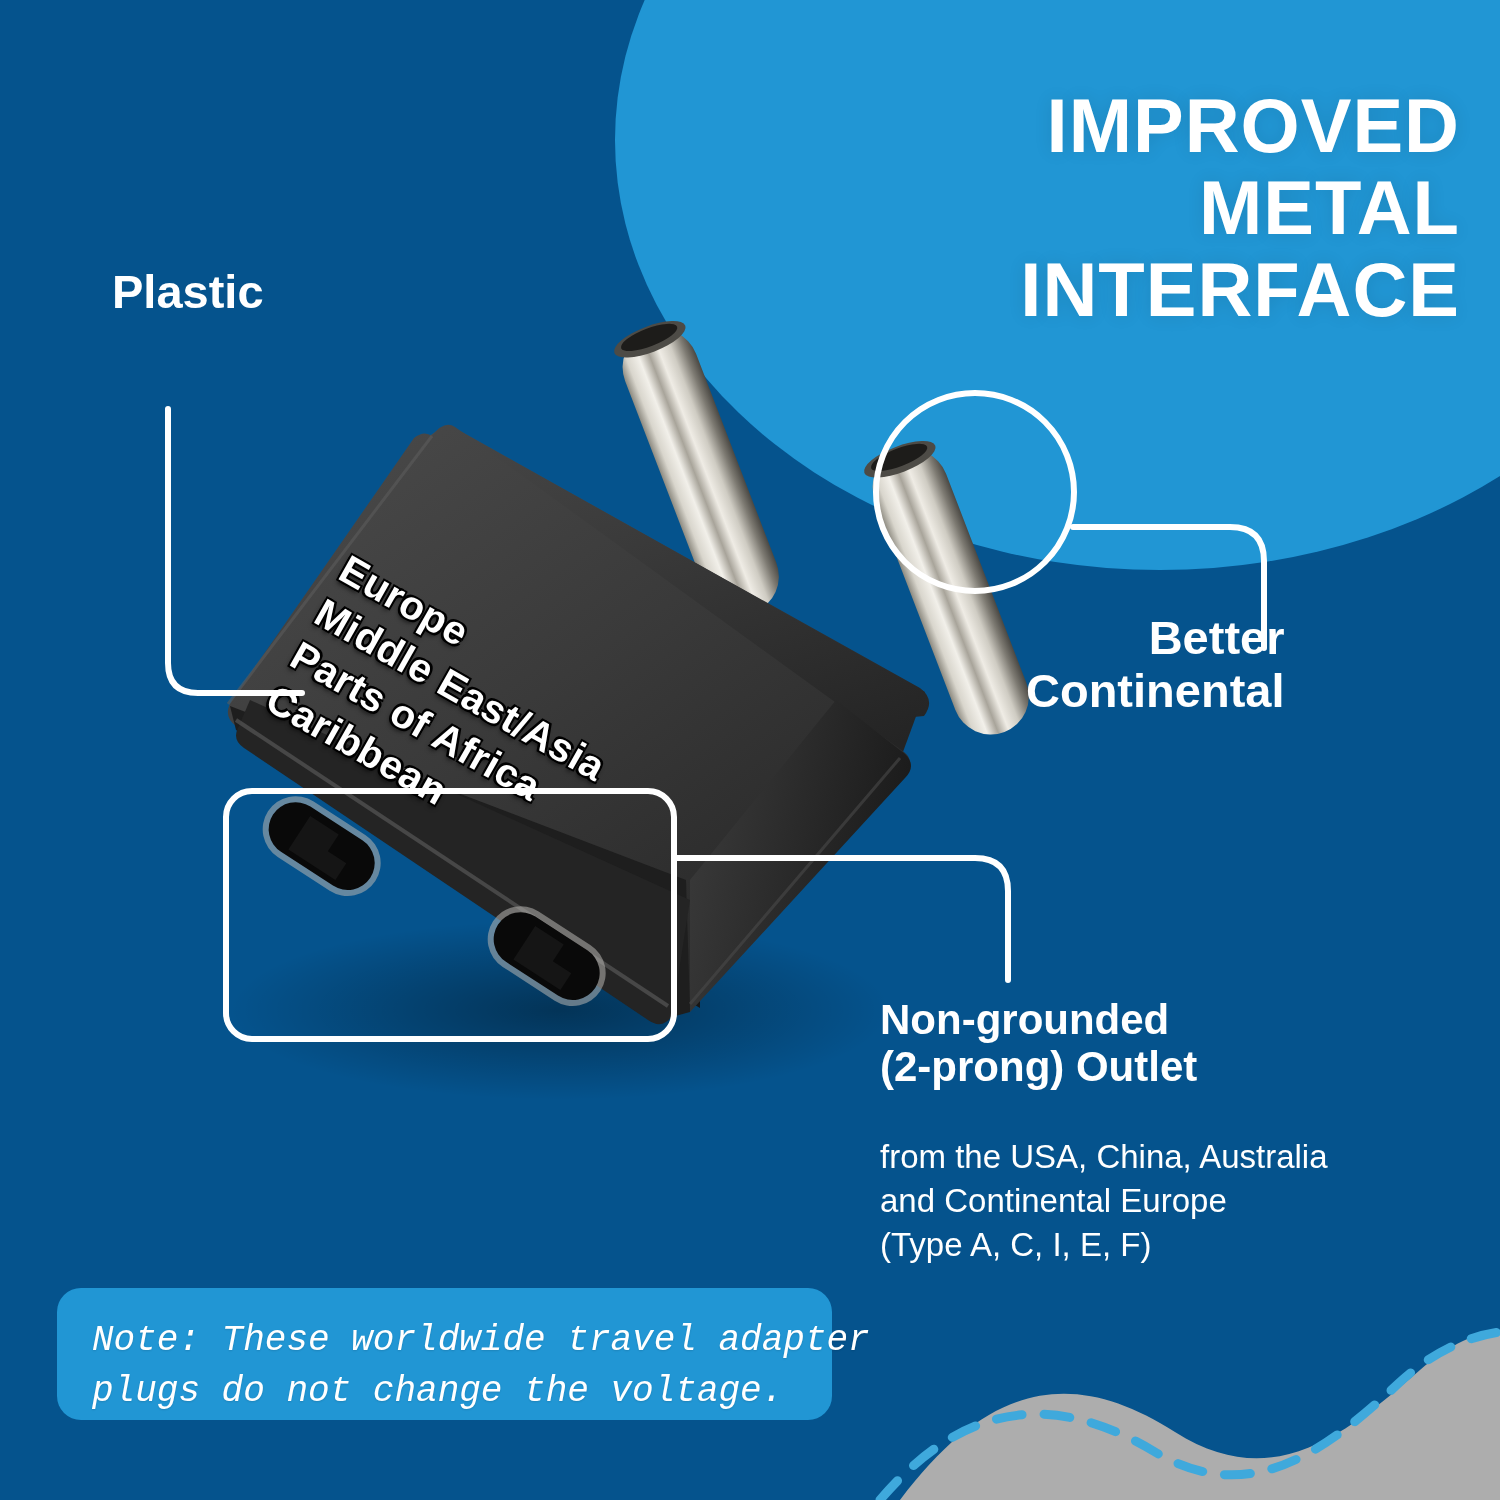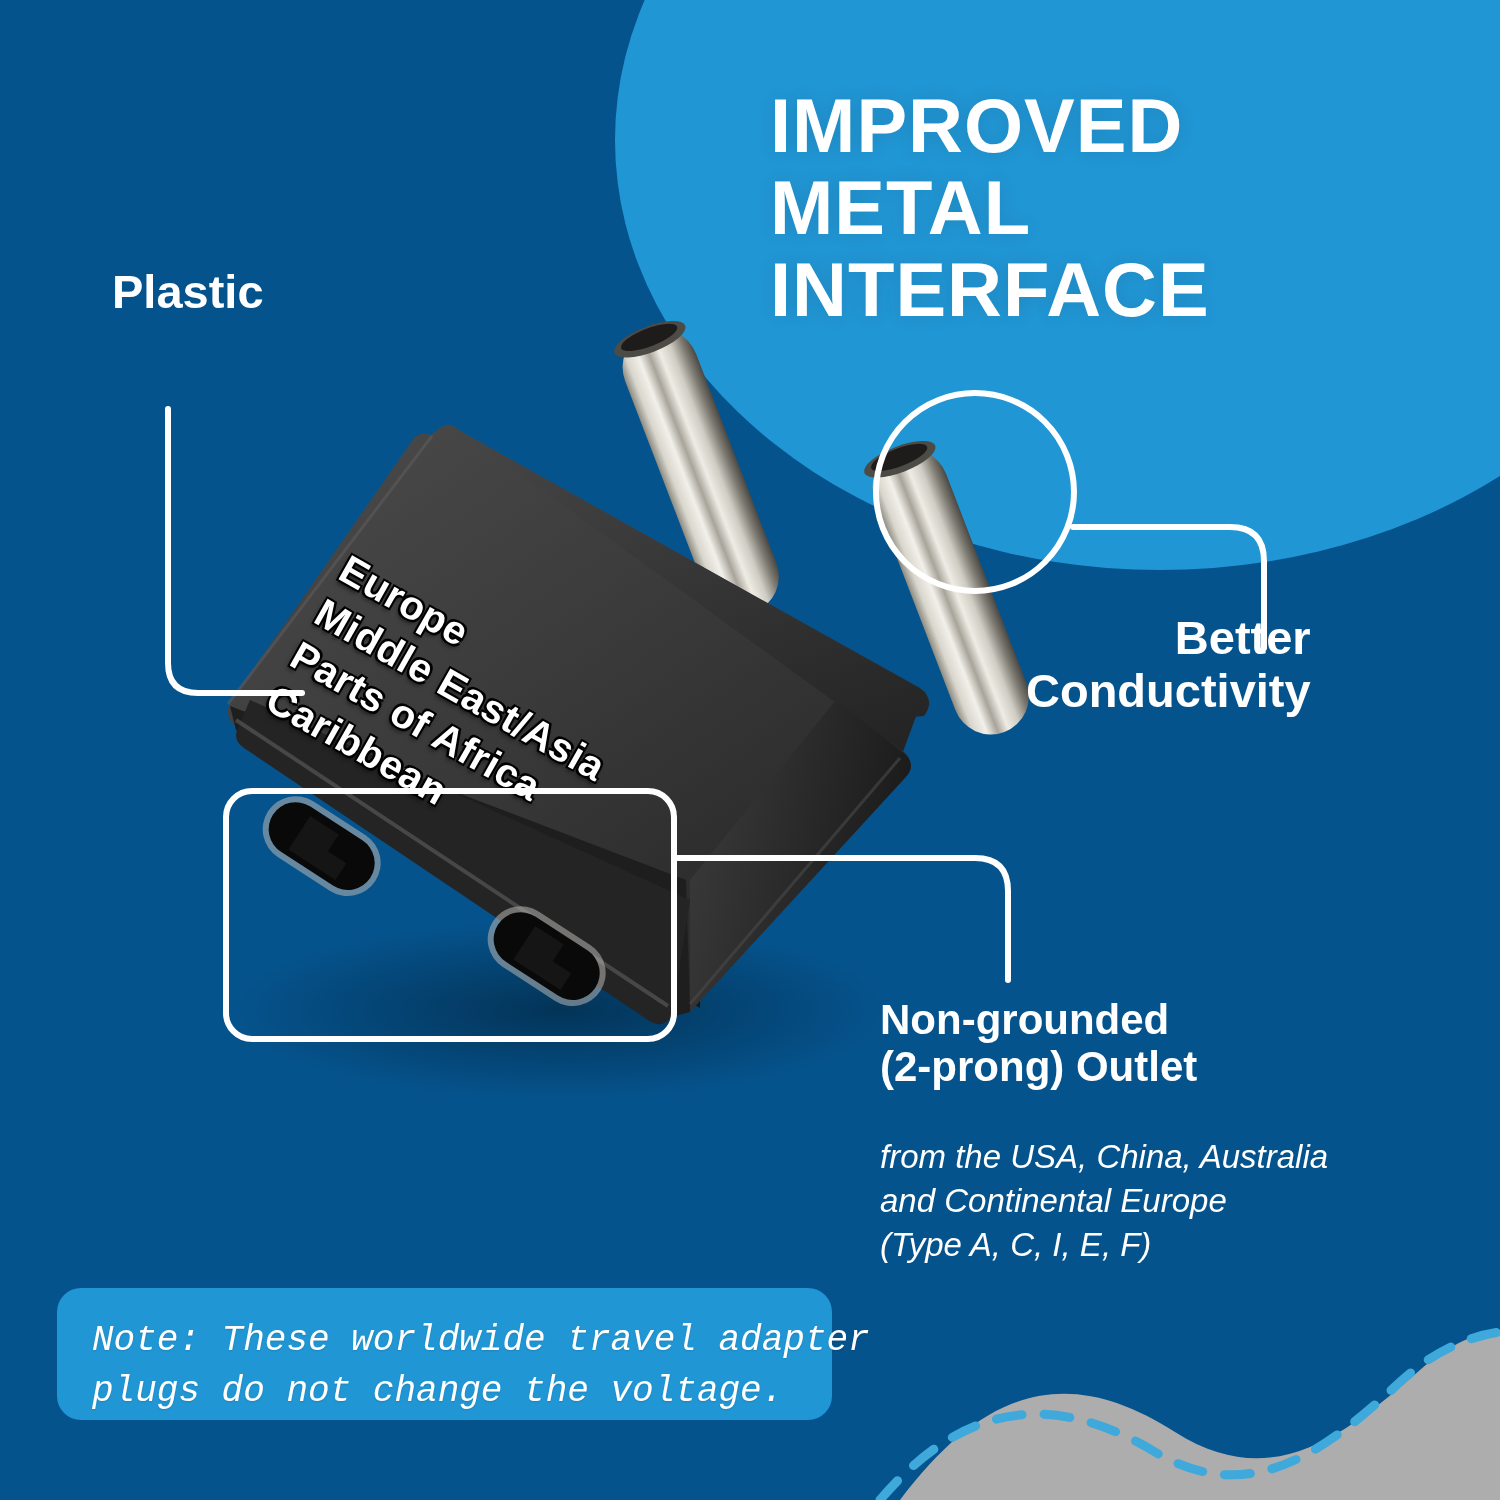--- a/index.html
+++ b/index.html
@@ -11,21 +11,21 @@
     position:relative;
   }
   #stage{position:absolute;inset:0;width:1500px;height:1500px;overflow:hidden;}
 
   .layer{position:absolute;inset:0;width:1500px;height:1500px;}
 
   
   .headline{
     position:absolute;
     left:770px;top:85px;width:690px;
-    text-align:left;
+    text-align:right;
     color:#ffffff;
     font-size:76px;
     font-weight:700;
     line-height:1.08;
     letter-spacing:1px;
     text-shadow:0 0 18px rgba(0,0,0,.10);
   }
   .headline div{white-space:nowrap;}
 
   
@@ -37,21 +37,21 @@
   }
   .anno div{white-space:nowrap;}
 
   #lbl-plastic{left:112px;top:266px;font-size:47px;}
   #lbl-cond{left:1026px;top:612px;font-size:47px;text-align:right;}
   #lbl-outlet{left:880px;top:996px;font-size:42px;}
 
   #sub-outlet{
     position:absolute;left:880px;top:1135px;
     color:#ffffff;font-size:33px;line-height:1.33;
-    font-style:italic;font-weight:400;
+    font-weight:400;
   }
   #sub-outlet div{white-space:nowrap;}
 
   
   #note-box{
     position:absolute;left:57px;top:1288px;width:775px;height:132px;
     background:#2196D4;border-radius:24px;
   }
   #note-text{
     position:absolute;left:92px;top:1315px;width:720px;
@@ -189,21 +189,21 @@
     <div>METAL</div>
     <div>INTERFACE</div>
   </div>
 
   <div class="anno" id="lbl-plastic">
     <div>Plastic</div>
   </div>
 
   <div class="anno" id="lbl-cond">
     <div>Better</div>
-    <div>Conductivity</div>
+    <div>Continental</div>
   </div>
 
   <div class="anno" id="lbl-outlet">
     <div>Non-grounded</div>
     <div>(2-prong) Outlet</div>
   </div>
 
   <div id="sub-outlet">
     <div>from the USA, China, Australia</div>
     <div>and Continental Europe</div>

